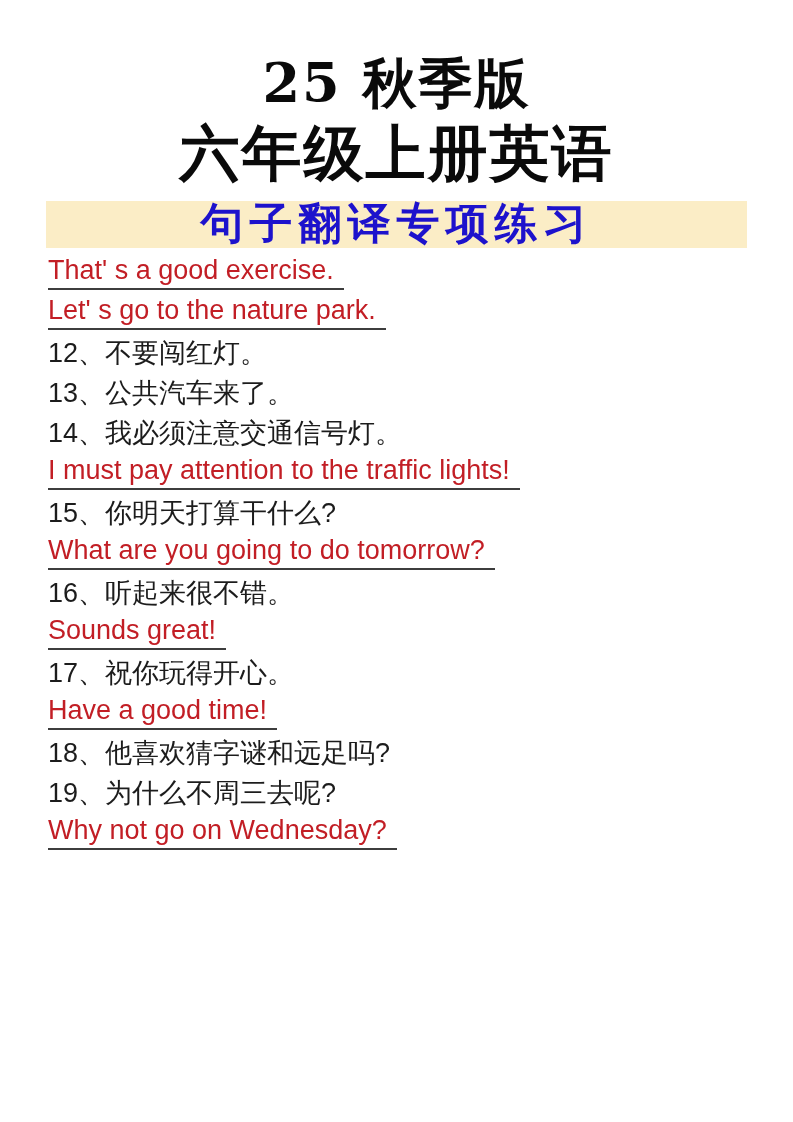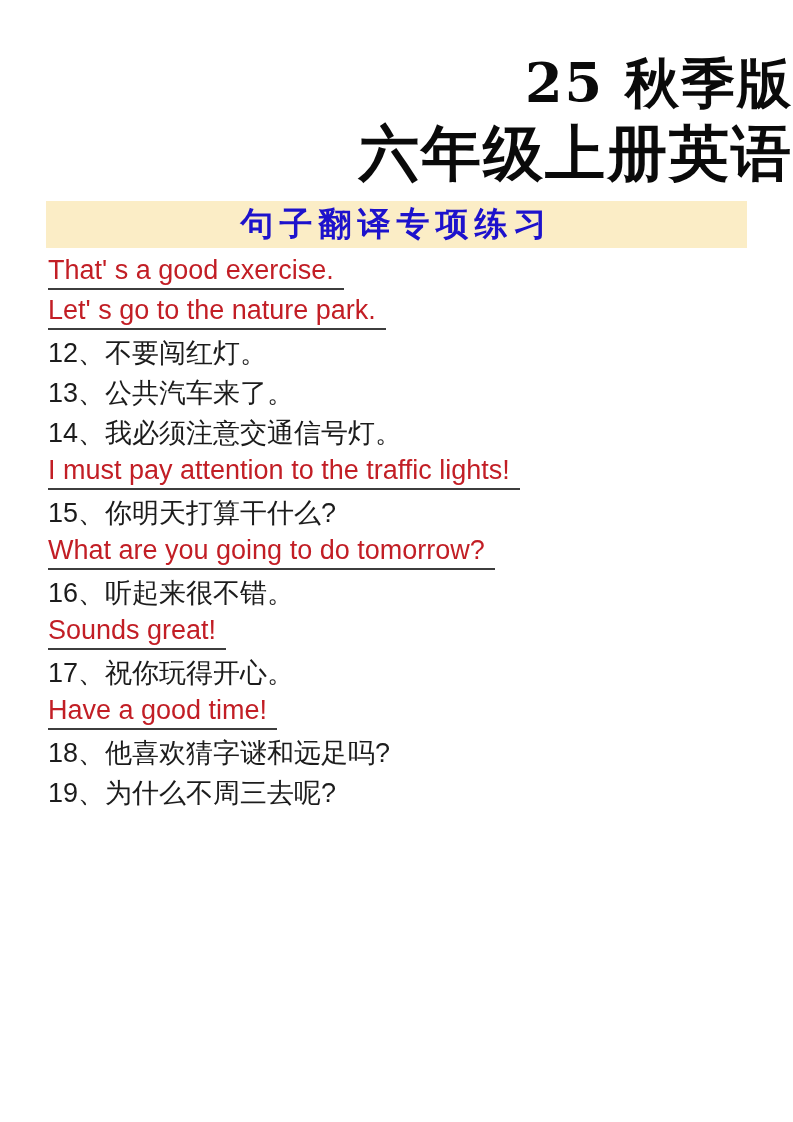--- a/index.html
+++ b/index.html
@@ -9,21 +9,21 @@
   }
   .page {
     position: relative;
     width: 793px;
     height: 1122px;
     background: #ffffff;
     overflow: hidden;
     font-family: "Liberation Sans", sans-serif;
   }
   .title {
-    text-align: right;
+    text-align: center;
     font-family: "DejaVu Serif", serif;
     font-weight: 900;
     color: #0a0a0a;
     margin: 0;
     letter-spacing: 2px;
   }
   .title-line1 {
     padding-top: 52px;
     font-size: 54px;
     line-height: 1.18;
@@ -37,21 +37,21 @@
     margin: 12px auto 0 auto;
     width: 701px;
     height: 47px;
     background: var(--banner-bg, #fbedc6);
     display: flex;
     align-items: center;
     justify-content: center;
   }
   .banner .banner-text {
     color: var(--banner-color, #1d12cc);
-    font-size: 33px;
+    font-size: 43px;
     font-weight: 700;
     letter-spacing: 6px;
     font-family: "Liberation Sans", sans-serif;
   }
   .content {
     padding: 5px 40px 0 48px;
   }
   .line {
     height: 40px;
     display: flex;
@@ -118,14 +118,17 @@
       </div>
       <div class="line answer">
         <span class="txt">Have a good time!</span>
       </div>
       <div class="line question">
         <span class="txt">18、他喜欢猜字谜和远足吗?</span>
       </div>
       <div class="line question">
         <span class="txt">19、为什么不周三去呢?</span>
       </div>
+      <div class="line answer">
+        <span class="txt">Why not go on Wednesday?</span>
+      </div>
     </div>
 </div>
 
 </body></html>

